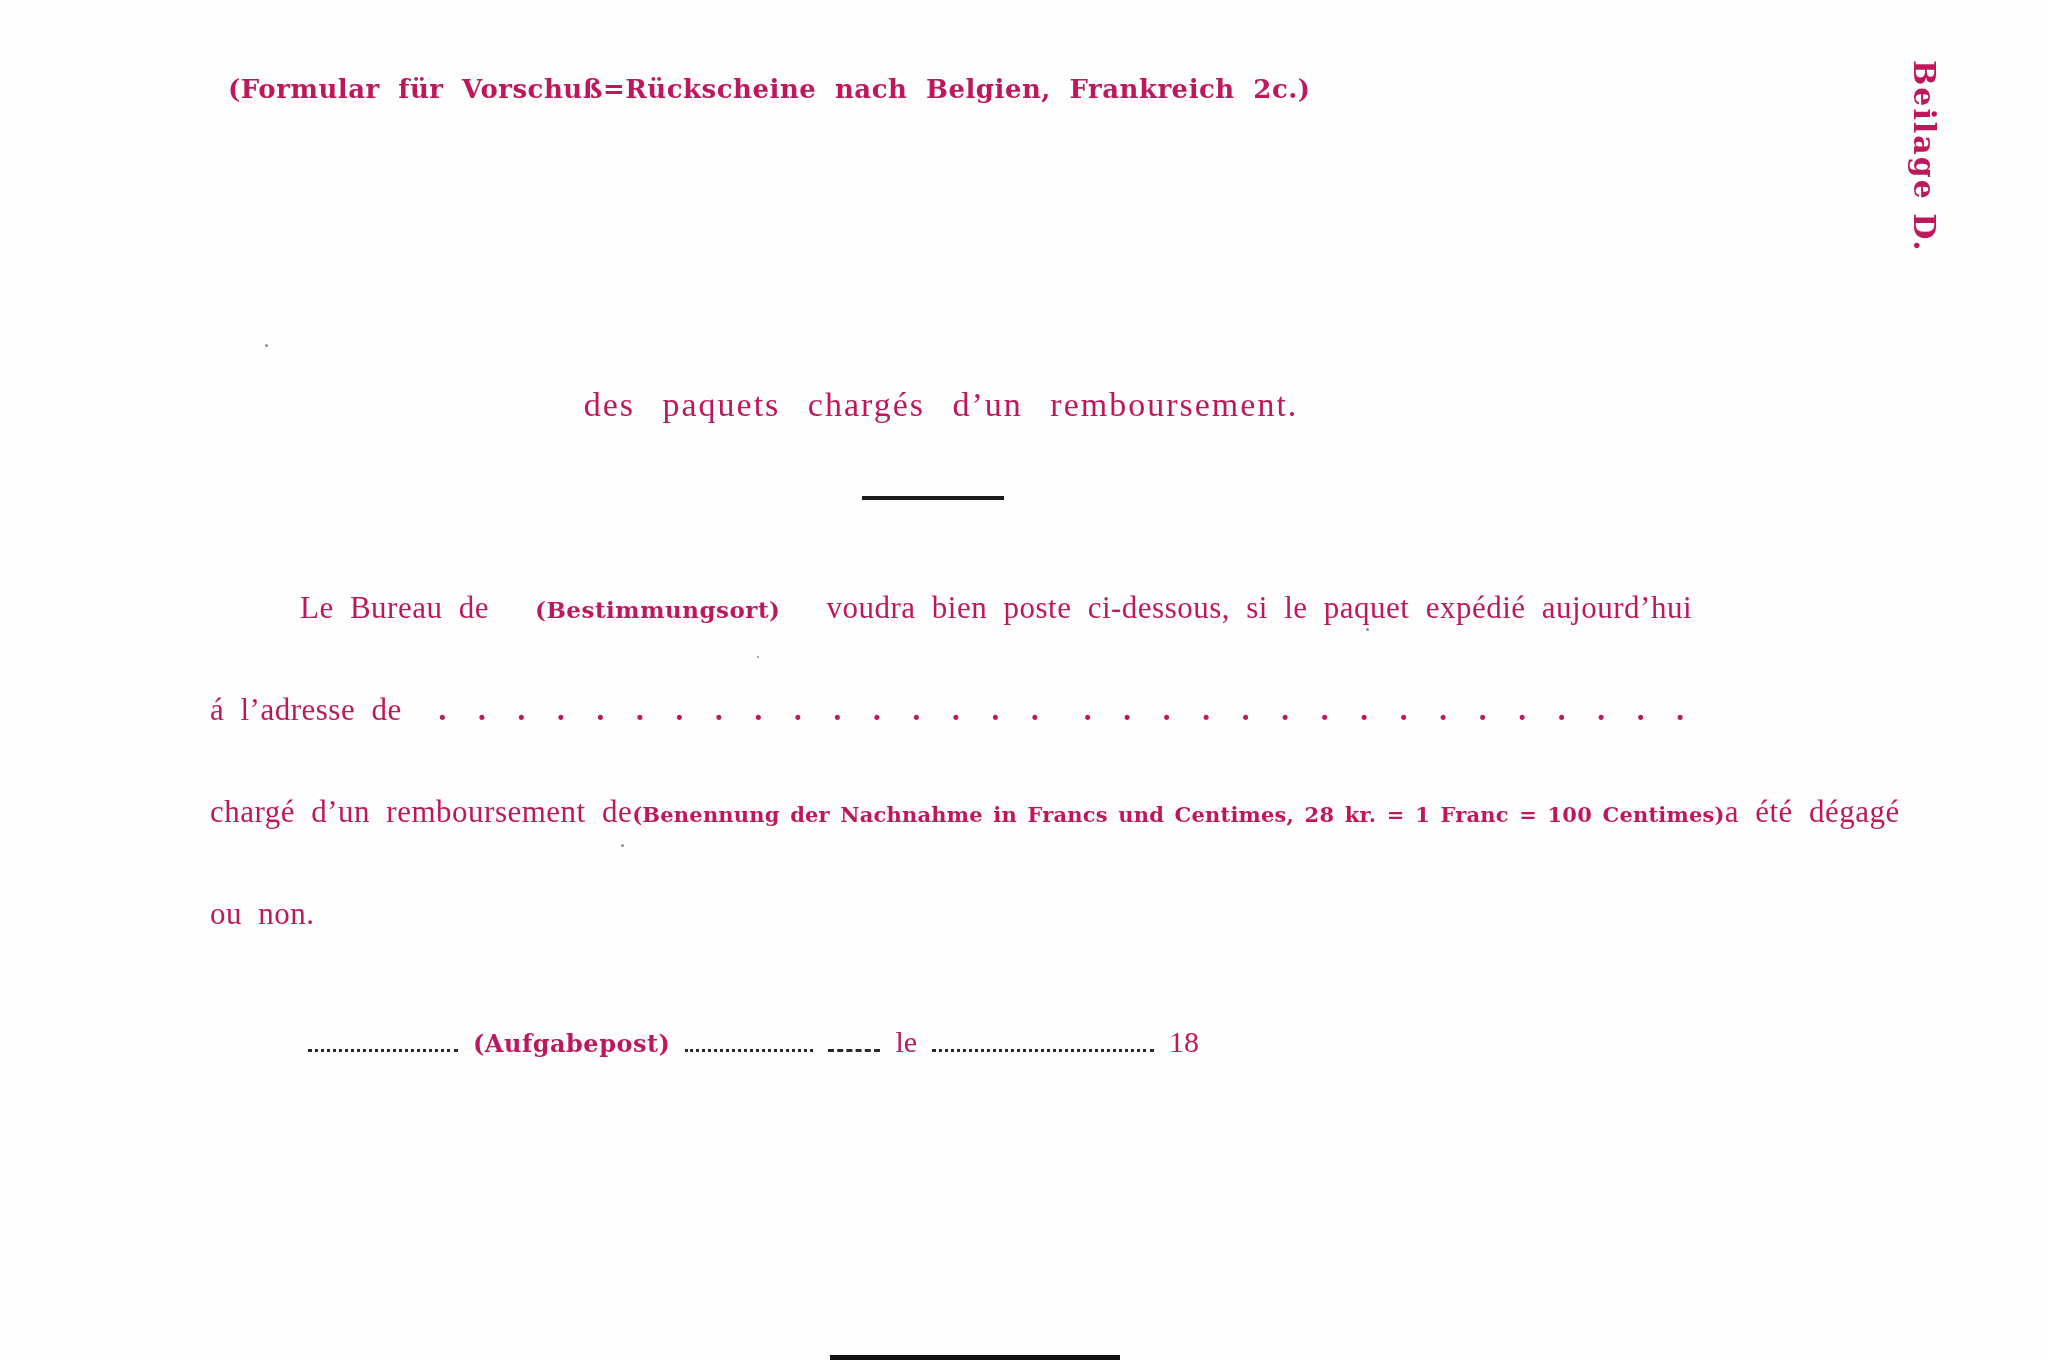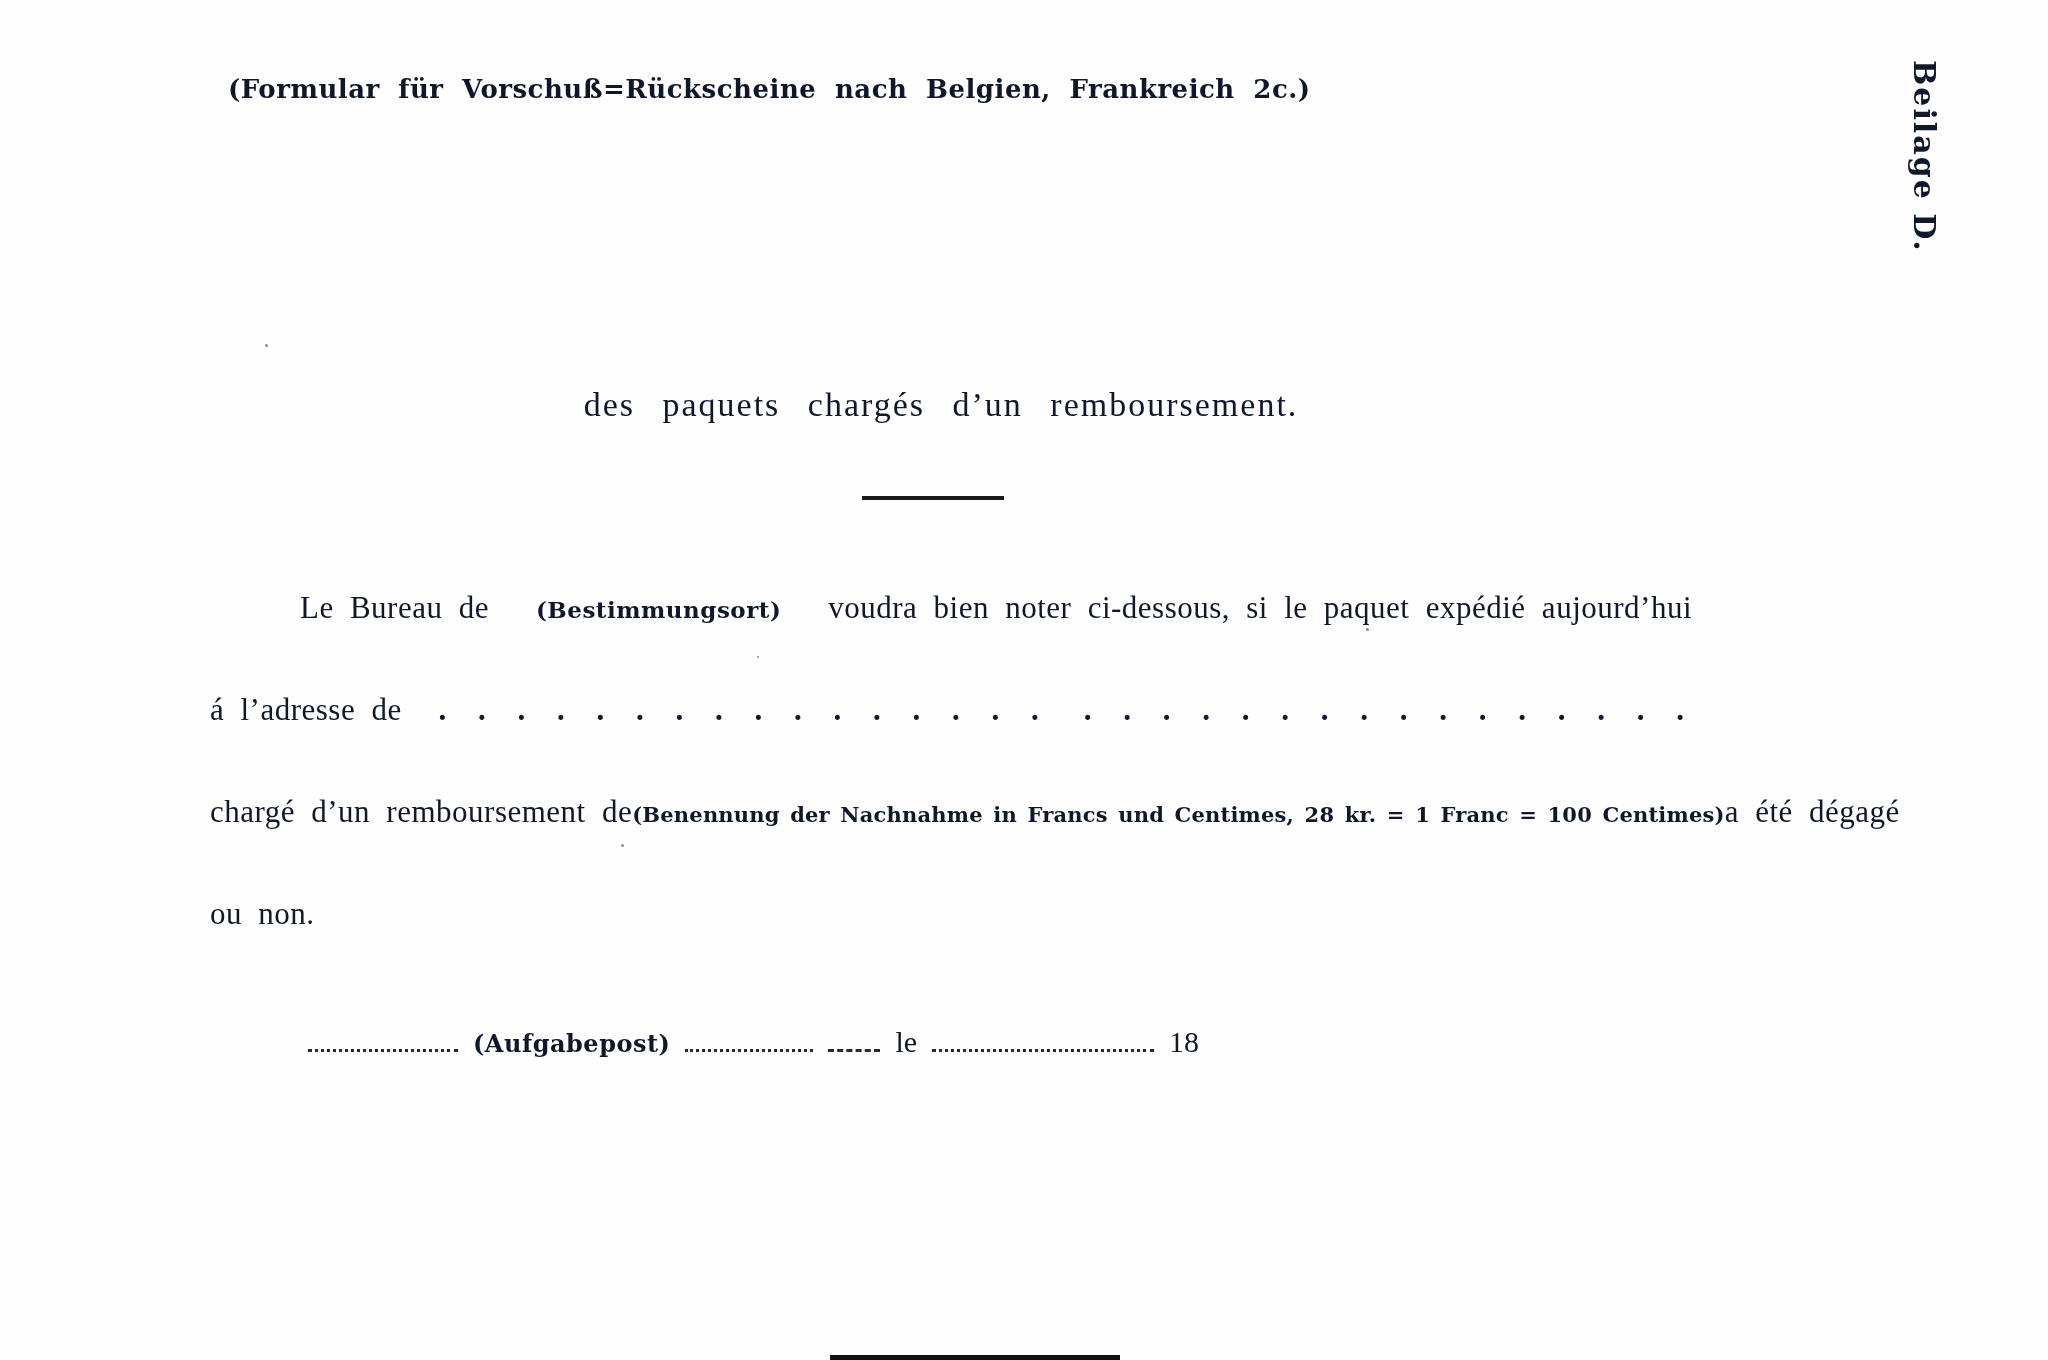--- a/index.html
+++ b/index.html
@@ -1,18 +1,18 @@
 <!DOCTYPE html>
 <html><head>
 <meta charset="utf-8">
 <style>
   html,body { margin:0; padding:0; background:#e8e8e8; }
   .page {
     position:relative; width:2048px; height:1360px;
-    background:#fefefe; color:#0f172a; overflow:hidden;
+    background:#fefefe; color:#be185d; overflow:hidden;
     font-family:"Liberation Serif", serif;
   }
   .fraktur {
     font-family:"DejaVu Serif", serif;
     font-weight:bold;
     letter-spacing:0.5px;
   }
   
   .header-note {
     position:absolute; left:228px; top:74px;
@@ -91,21 +91,21 @@
   <div class="margin-note fraktur">Beilage D.</div>
 
 
   <div class="subtitle">des paquets chargés d’un remboursement.</div>
 
   <div class="rule"></div>
 
   <div class="line l1">
     <span>Le Bureau de</span>
     <span class="fraktur note">(Bestimmungsort)</span>
-    <span>voudra bien noter ci-dessous, si le paquet expédié aujourd’hui</span>
+    <span>voudra bien poste ci-dessous, si le paquet expédié aujourd’hui</span>
   </div>
 
   <div class="line l2">
     <span>á l’adresse de</span>
     <span class="dots">. . . . . . . . . . . . . . . .</span>
     <span class="dots">. . . . . . . . . . . . . . . .</span>
   </div>
 
   <div class="line l3">
     <span>chargé d’un remboursement de</span>

